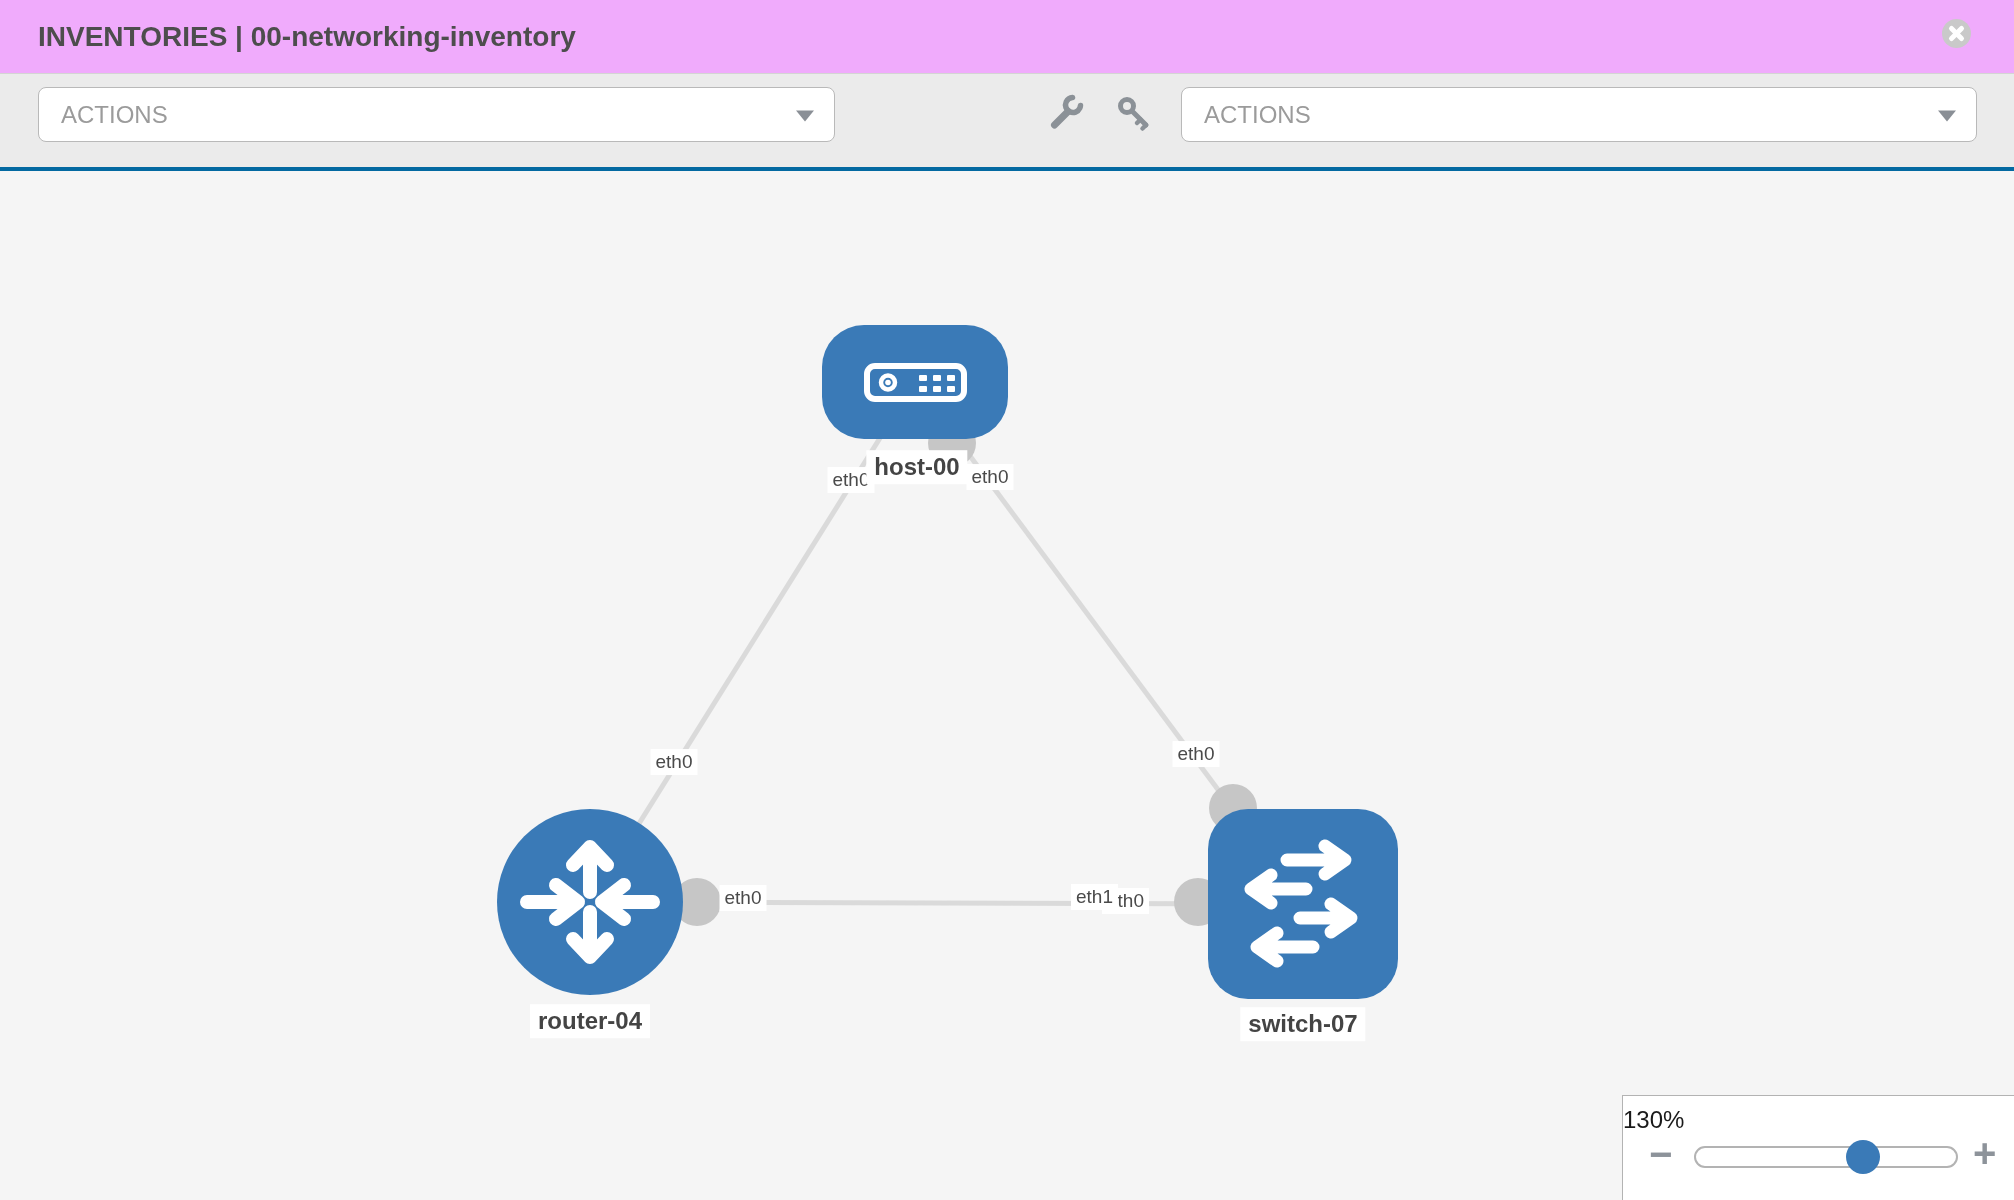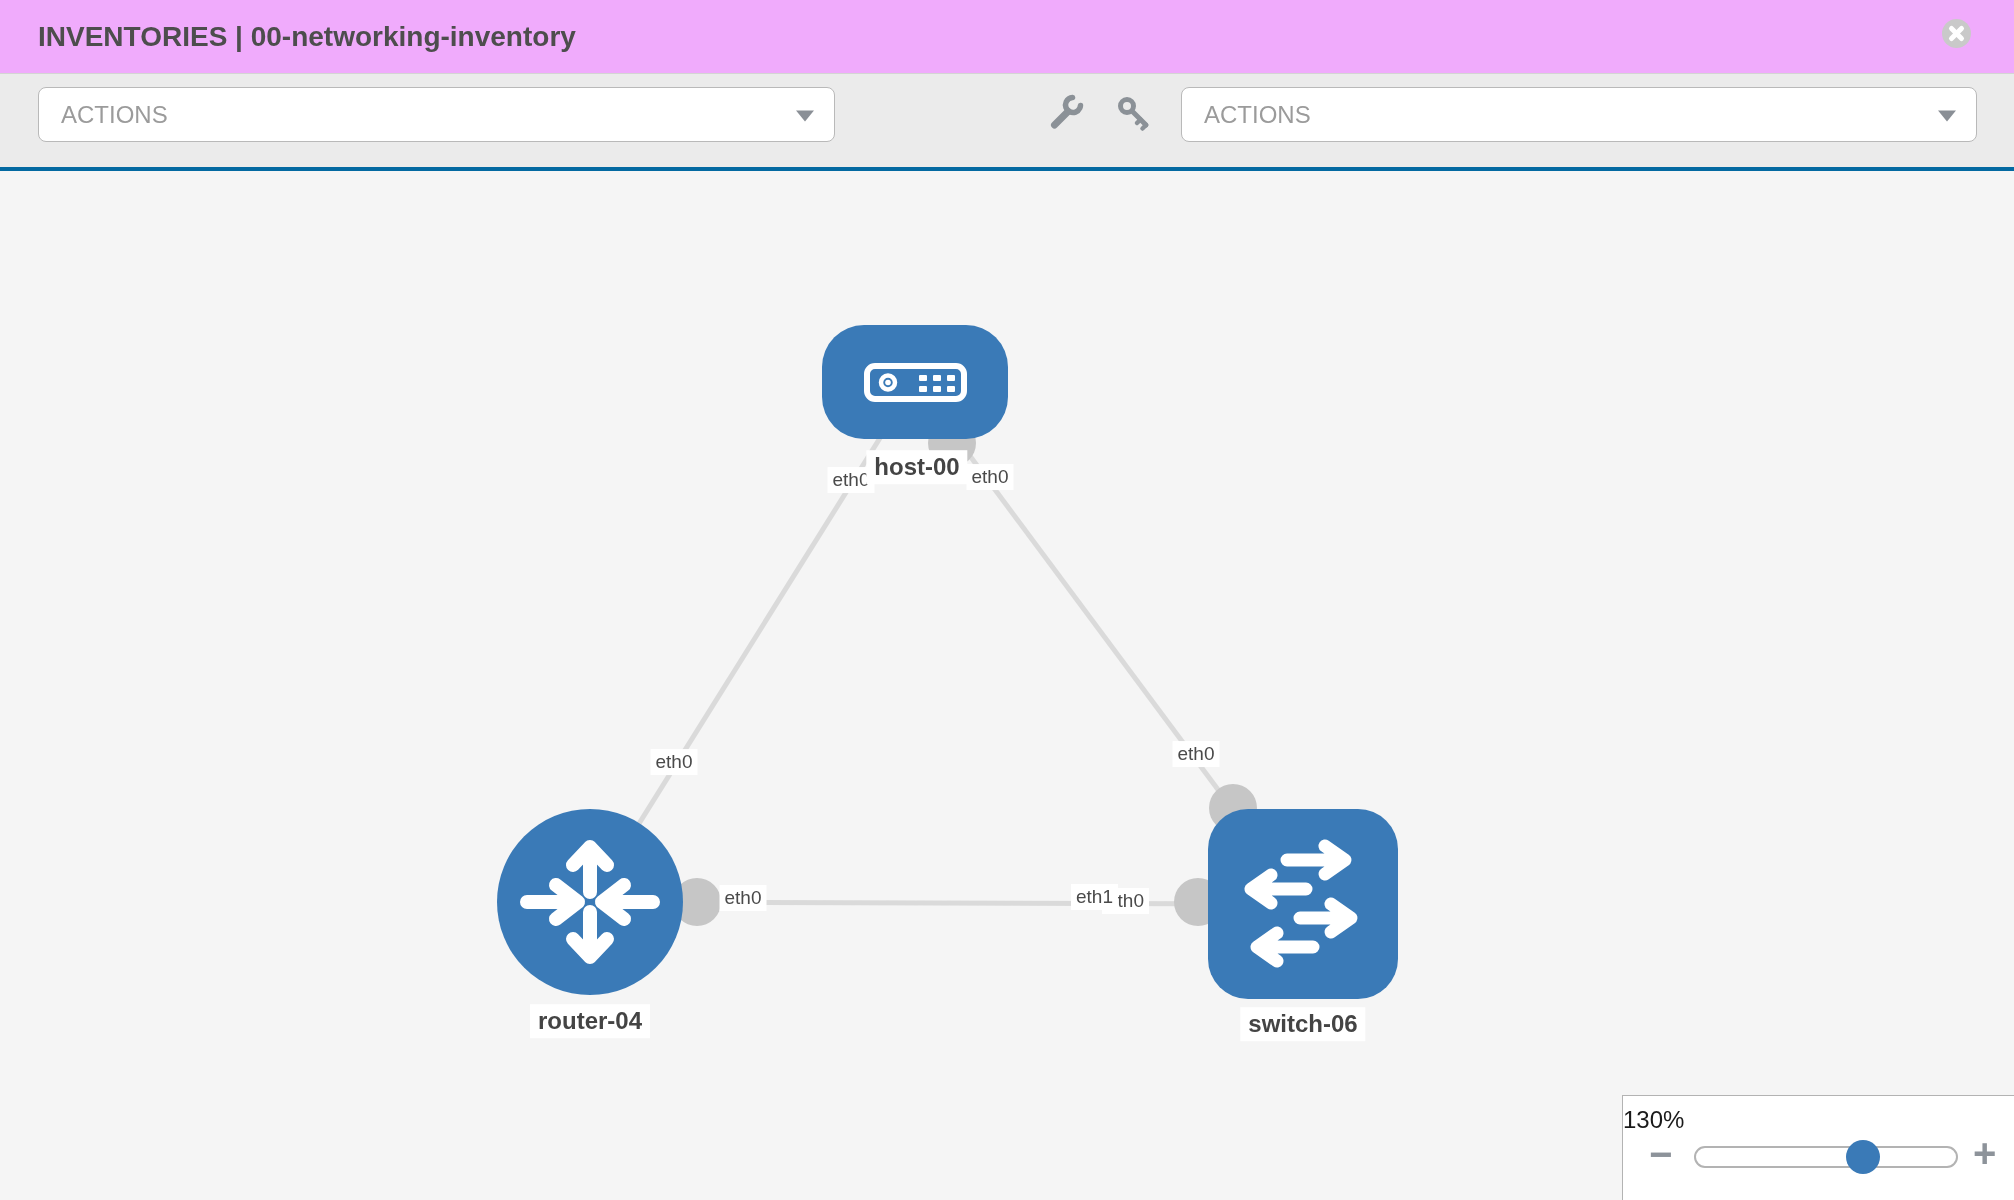--- a/index.html
+++ b/index.html
@@ -152,21 +152,21 @@
   <div class="lbl" style="left:851px;  top:309px;">eth0</div>
   <div class="lbl" style="left:674px;  top:591px;">eth0</div>
   <div class="lbl" style="left:990px;  top:306px;">eth0</div>
   <div class="lbl" style="left:1196px; top:583px;">eth0</div>
   <div class="lbl" style="left:743px;  top:727px;">eth0</div>
   <div class="lbl anchor-left" style="left:1102px; top:730px;">eth0</div>
   <div class="lbl anchor-left" style="left:1071px; top:726px;">eth1</div>
 
   <div class="lbl node-lbl" style="left:917px;  top:296px;">host-00</div>
   <div class="lbl node-lbl" style="left:590px;  top:850px;">router-04</div>
-  <div class="lbl node-lbl" style="left:1303px; top:853px;">switch-06</div>
+  <div class="lbl node-lbl" style="left:1303px; top:853px;">switch-07</div>
 
   <div class="zoom-panel">
     <div class="zoom-level">130%</div>
     <div class="zoom-minus">−</div>
     <div class="zoom-track"></div>
     <div class="zoom-handle"></div>
     <div class="zoom-plus">+</div>
   </div>
 </div>
 

